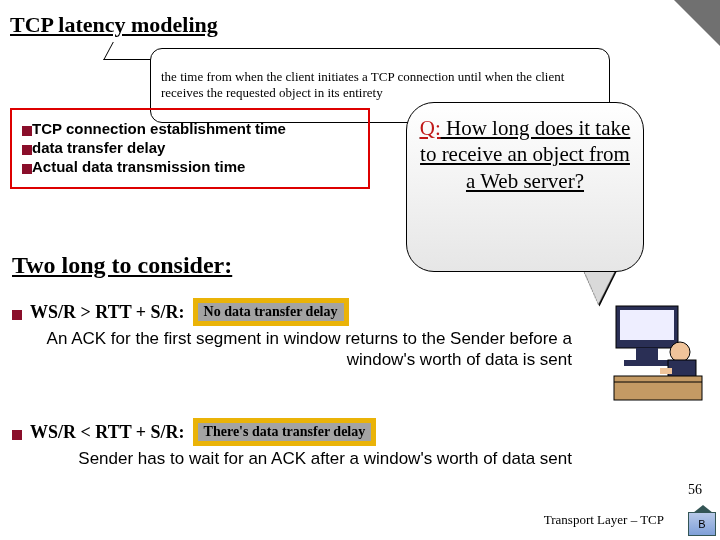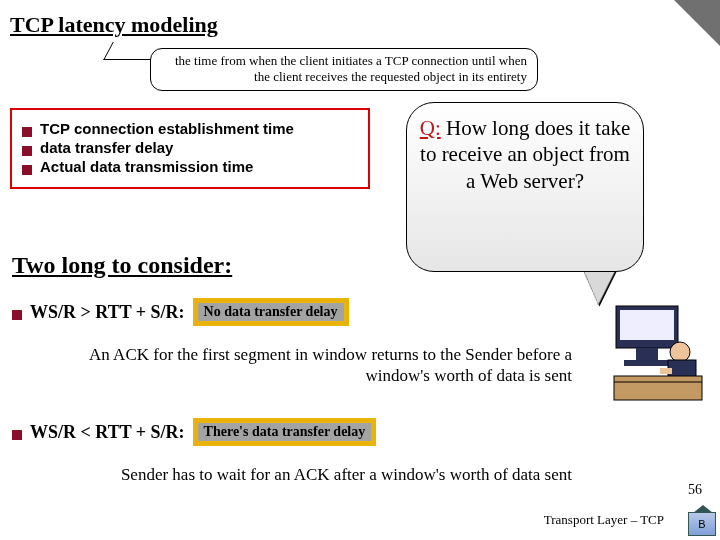--- a/index.html
+++ b/index.html
@@ -1,31 +1,31 @@
 <!DOCTYPE html>
 <html><head>
 <meta charset="utf-8">
 <style>
   * { margin: 0; padding: 0; box-sizing: border-box; }
   body { width: 720px; height: 540px; background: #fff; font-family: "Comic Sans MS", cursive, sans-serif; position: relative; overflow: hidden; }
   .title { font-size: 22px; font-weight: bold; text-decoration: underline; padding: 12px 10px 2px; font-family: "Comic Sans MS", cursive; }
-  .def-box { position: absolute; top: 48px; left: 150px; width: 388px; background: #fff; border: 1px solid #000; border-radius: 12px; padding: 4px 10px; font-family: Georgia, serif; font-size: 13px; text-align: right; line-height: 1.25; }
+  .def-box { position: absolute; top: 48px; left: 150px; width: 460px; background: #fff; border: 1px solid #000; border-radius: 12px; padding: 20px 10px; font-family: Georgia, serif; font-size: 13px; text-align: left; line-height: 1.25; }
   .top-box { position: absolute; top: 108px; left: 10px; width: 360px; border: 2px solid #d00; padding: 8px 10px 10px; }
-  .bullet-row { display: flex; align-items: flex-end; gap: 8px; margin: 2px 0; }
+  .bullet-row { display: flex; align-items: center; margin: 2px 0; }
   .sq { width: 10px; height: 10px; background: #8a0e2a; margin-top: 5px; flex-shrink: 0; }
   .bul-text { font-family: Arial, sans-serif; font-size: 15px; font-weight: bold; }
   .subhead { position: absolute; top: 252px; left: 12px; font-family: "Comic Sans MS", cursive; font-size: 24px; font-weight: bold; text-decoration: underline; }
   .case { position: absolute; left: 12px; width: 560px; text-align: right; }
   .case1 { top: 298px; }
   .case2 { top: 418px; }
   .case-head { display: flex; align-items: center; gap: 8px; flex-wrap: nowrap; }
   .case-label { font-family: "Comic Sans MS", cursive; font-size: 18px; font-weight: bold; }
   .tag-box { border: 5px solid #eab308; font-family: Georgia, serif; font-size: 14px; font-weight: bold; padding: 1px 6px; background: #a3a3a3; white-space: nowrap; }
-  .case-body { font-family: Liberation Serif, serif; font-size: 17px; line-height: 1.25; margin-top: 18px; padding-left: 18px; }
-  .bubble { position: absolute; top: 102px; left: 406px; width: 238px; height: 170px; background: linear-gradient(#fff, #e6e6e6); border: 1.5px solid #000; border-radius: 28px; text-align: center; padding: 12px 8px; font-family: Georgia, serif; font-size: 21px; line-height: 1.25; }
+  .case-body { font-family: Liberation Sans, sans-serif; font-size: 17px; line-height: 1.25; margin-top: 2px; padding-left: 18px; }
+  .bubble { position: absolute; top: 102px; left: 406px; width: 238px; height: 170px; background: linear-gradient(#fff, #e6e6e6); border: 1.5px solid #000; border-radius: 28px; text-align: center; padding: 12px 8px; font-family: Georgia, serif; font-size: 21px; line-height: 1.25; text-decoration: underline; }
   .bubble .q { color: #c01818; text-decoration: underline; }
   .tail { position: absolute; top: 260px; left: 582px; width: 0; height: 0; border-left: 14px solid transparent; border-right: 28px solid transparent; border-top: 44px solid #d9d9d9; filter: drop-shadow(0 0 0.5px #000); transform: rotate(-6deg); }
   .tail-outline { position: absolute; top: 260px; left: 582px; width: 0; height: 0; border-left: 15px solid transparent; border-right: 29px solid transparent; border-top: 46px solid #000; transform: rotate(-6deg); z-index: -1; }
   .clipart { position: absolute; top: 296px; left: 610px; width: 96px; height: 108px; }
   .footer { position: absolute; bottom: 12px; right: 56px; font-family: "Comic Sans MS", cursive; font-size: 13px; }
   .pagenum { position: absolute; bottom: 42px; right: 18px; font-family: "Comic Sans MS", cursive; font-size: 14px; margin-left: 36px; }
   .home-btn { position: absolute; bottom: 4px; right: 4px; width: 28px; height: 24px; background: linear-gradient(#b7c8e8,#7fa0d8); border: 1px solid #355; display: flex; align-items: center; justify-content: center; font-family: Arial, sans-serif; font-size: 11px; color: #000; }
   .home-btn::before { content:""; position:absolute; top:-8px; left:4px; width:0; height:0; border-left:10px solid transparent; border-right:10px solid transparent; border-bottom:8px solid #355; }
   .corner { position: absolute; right: 0; top: 0; width: 0; height: 0; border-top: 46px solid #707070; border-left: 46px solid transparent; }
   .arrow-line { position: absolute; top: 42px; left: 108px; width: 58px; height: 18px; border-left: 1.5px solid #000; border-bottom: 1.5px solid #000; transform: skewX(-28deg); }

